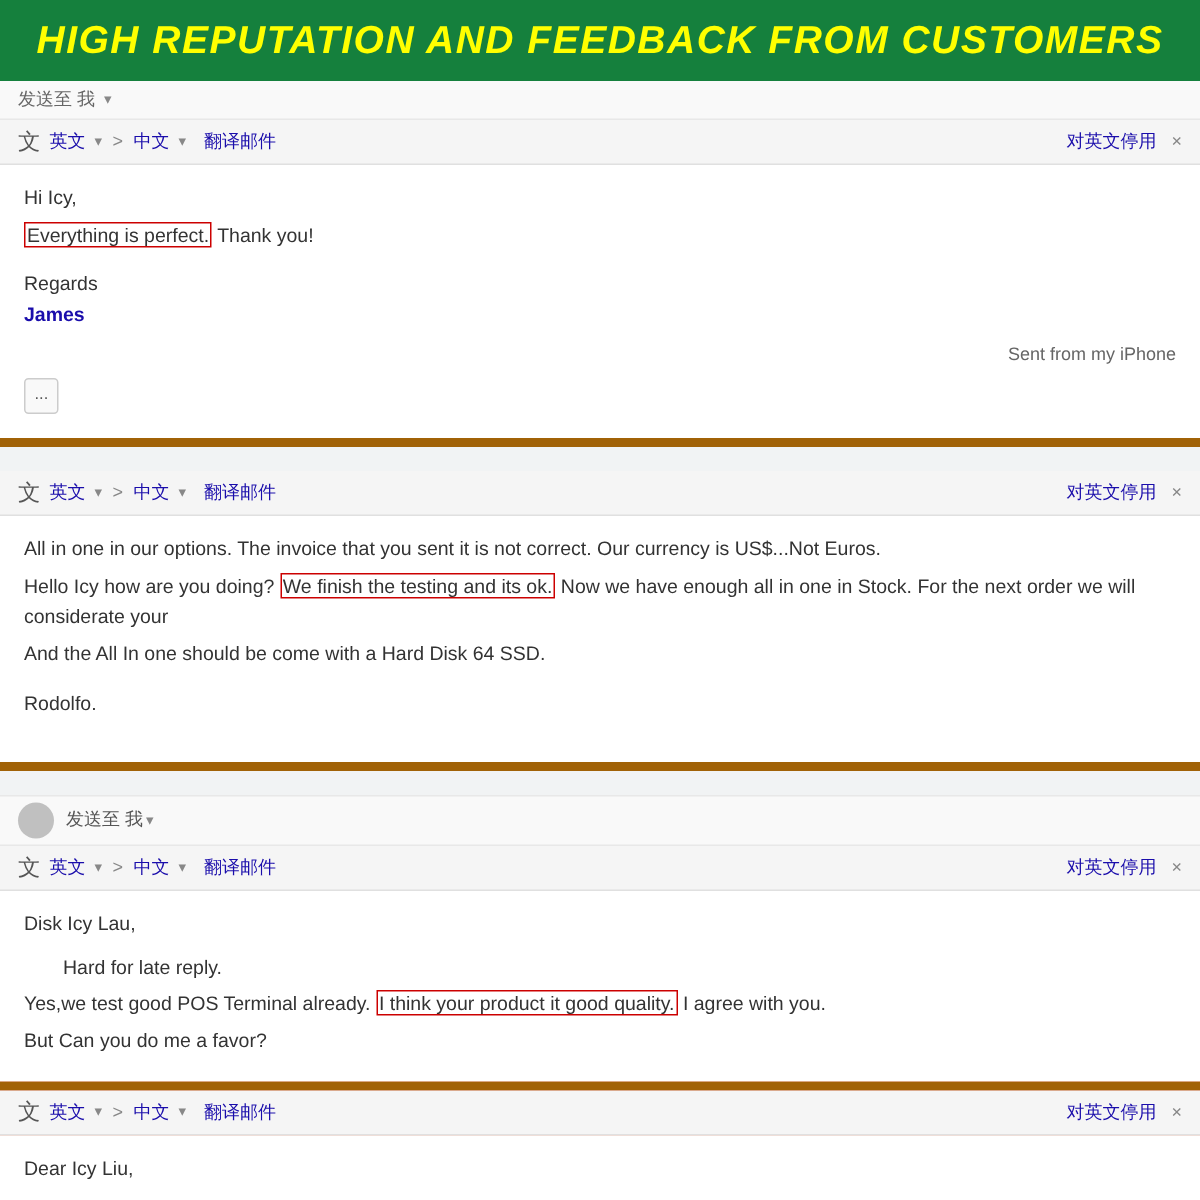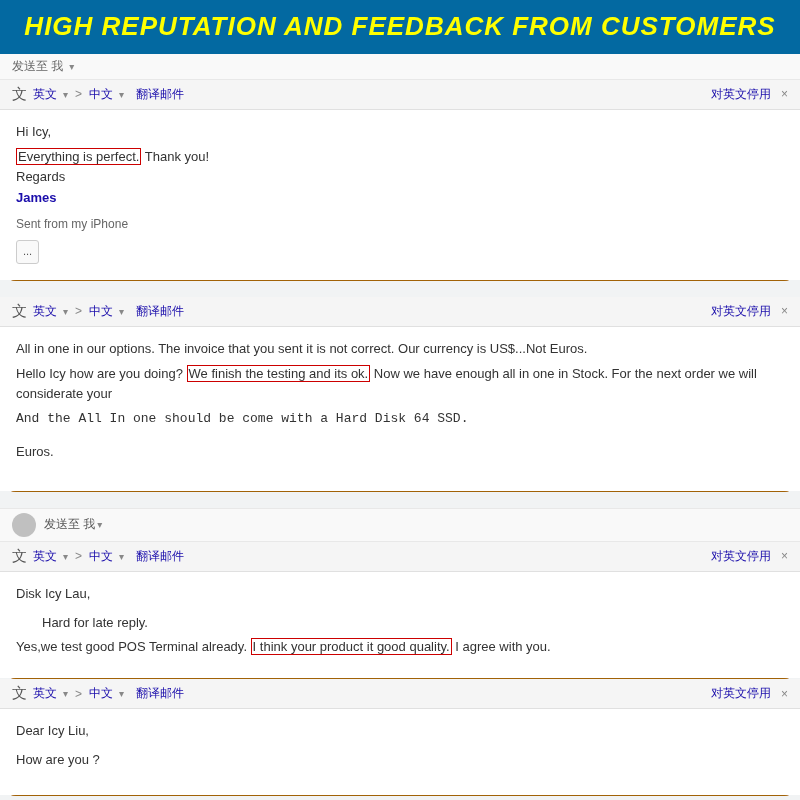--- a/index.html
+++ b/index.html
@@ -7,38 +7,37 @@
       font-family: Arial, sans-serif;
       font-size: 13px;
       background: #f1f3f4;
       width: 800px;
       min-height: 800px;
       overflow-x: hidden;
     }
 
     
     .banner {
-      background: #0369a1;
+      background: #15803d;
       color: #ffff00;
       font-size: 26px;
       font-weight: 900;
       font-style: italic;
       text-align: center;
       padding: 10px 16px;
       letter-spacing: 1px;
       line-height: 1.3;
       font-family: 'Arial Black', Arial, sans-serif;
     }
 
     
     .email-section {
       background: #c2410c;
       margin: 0;
-      border-bottom: 1px solid #a16207;
-      border-radius: 16px;
+      border-bottom: 6px solid #a16207;
     }
 
     .email-header-row {
       display: flex;
       align-items: center;
       padding: 4px 12px;
       font-size: 12px;
       color: #555;
       background: #f9f9f9;
       border-bottom: 1px solid #e8e8e8;
@@ -179,28 +178,28 @@
     <span class="arrow"> &gt; </span>
     <span style="cursor:pointer;">中文</span>
     <span class="dropdown-arrow">▾</span>
     <span class="translate-btn">翻译邮件</span>
     <span class="disable-btn">对英文停用</span>
     <span class="close-x">×</span>
   </div>
 
   <div class="email-body">
     <div style="margin-bottom:4px;">Hi Icy,</div>
-    <div style="margin-bottom:0;">
+    <div style="margin-bottom:12px;">
       <span class="highlight-box">Everything is perfect.</span><span> Thank you!</span>
     </div>
     <div>Regards</div>
     <div>
       <span class="sender-name">James</span>
     </div>
-    <div class="sent-from" style="margin-top:6px;">Sent from my iPhone</div>
+    <div class="sent-from" style="margin-top:6px;text-align:right;">Sent from my iPhone</div>
     <div class="ellipsis-btn" style="margin-top:6px;">...</div>
   </div>
 </div>
 
 <div class="section-divider"></div>
 
 <div class="email-section">
 
   <div class="translate-bar">
     <span class="lang-icon" style="font-size:15px; color:#555;">文</span>
@@ -212,22 +211,22 @@
     <span class="translate-btn">翻译邮件</span>
     <span class="disable-btn">对英文停用</span>
     <span class="close-x">×</span>
   </div>
 
   <div class="email-body">
     <div style="margin-bottom:4px;">All in one in our options. The invoice that you sent it is not correct. Our currency is US$...Not Euros.</div>
     <div style="margin-bottom:4px;">
       <span>Hello Icy how are you doing? </span><span class="highlight-box">We finish the testing and its ok.</span><span> Now we have enough all in one in Stock. For the next order we will considerate your</span>
     </div>
-    <div style="margin-bottom:12px;font-family:Liberation Mono, monospace;">And the All In one should be come with a  Hard Disk 64 SSD.</div>
-    <div style="margin-bottom:12px;">Euros.</div>
+    <div style="margin-bottom:12px;">And the All In one should be come with a  Hard Disk 64 SSD.</div>
+    <div style="margin-bottom:12px;">Rodolfo.</div>
   </div>
 </div>
 
 <div class="section-divider"></div>
 
 <div class="email-section">
 
   <div class="send-row">
     <div class="avatar-small"></div>
     <span class="to-label">发送至 我</span>
@@ -247,20 +246,21 @@
   </div>
 
   <div class="email-body">
     <div style="margin-bottom:8px;">Disk Icy Lau,</div>
     <div style="text-indent: 2em; margin-bottom:4px;">
       <span>Hard for late reply.</span>
     </div>
     <div style="margin-bottom:4px;">
       <span>Yes,we test  good POS Terminal already. </span><span class="highlight-box">I think your product it good quality.</span><span> I agree with you.</span>
     </div>
+    <div>But Can you do me a favor?</div>
   </div>
 </div>
 
 <div class="email-section">
 
   <div class="translate-bar">
     <span class="lang-icon" style="font-size:15px; color:#555;">文</span>
     <span style="cursor:pointer;">英文</span>
     <span class="dropdown-arrow">▾</span>
     <span class="arrow"> &gt; </span>

